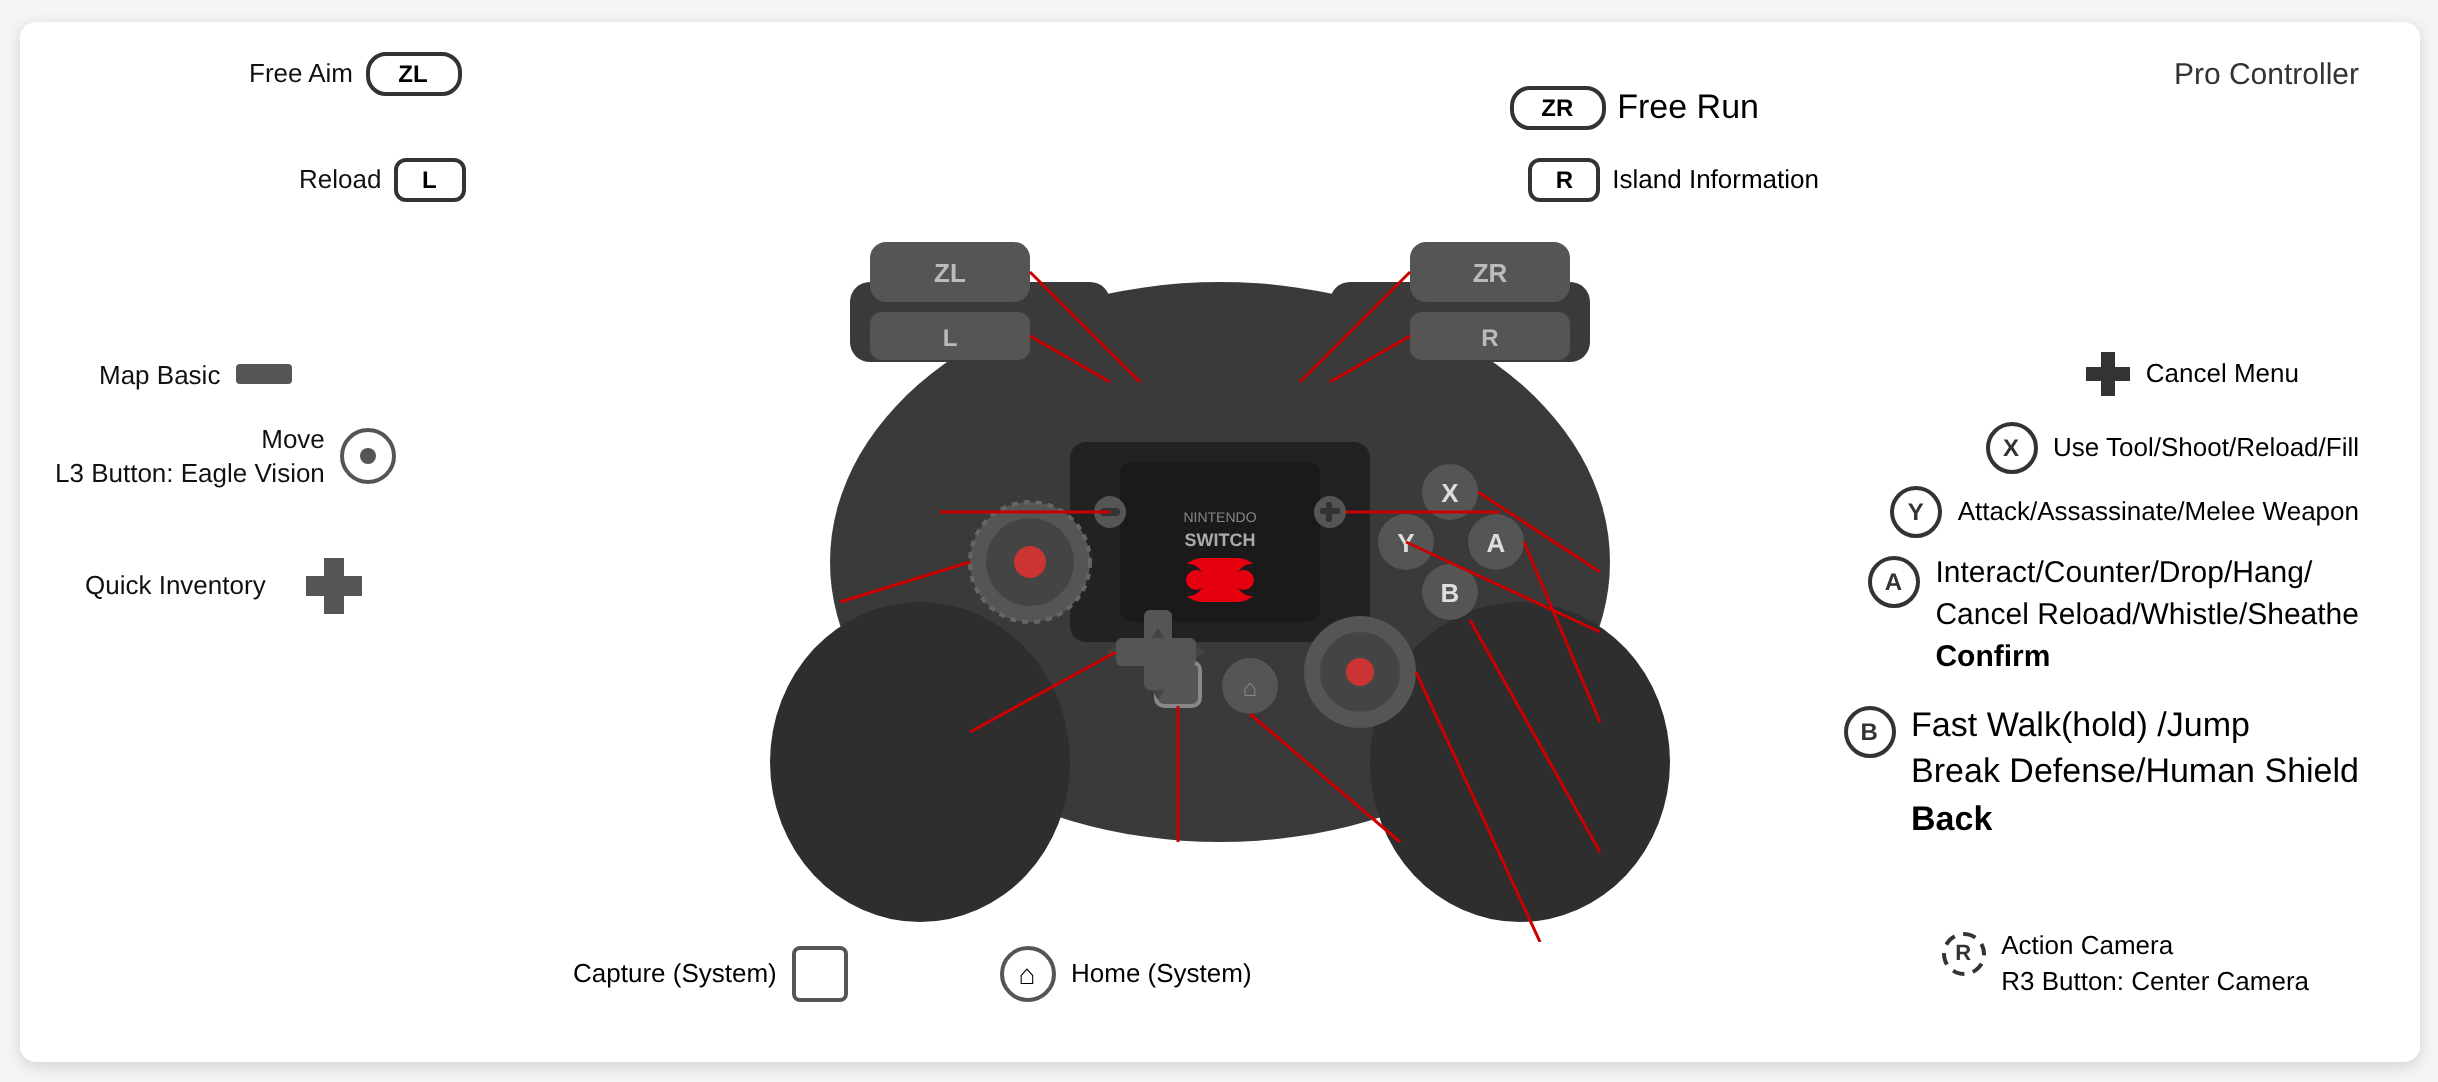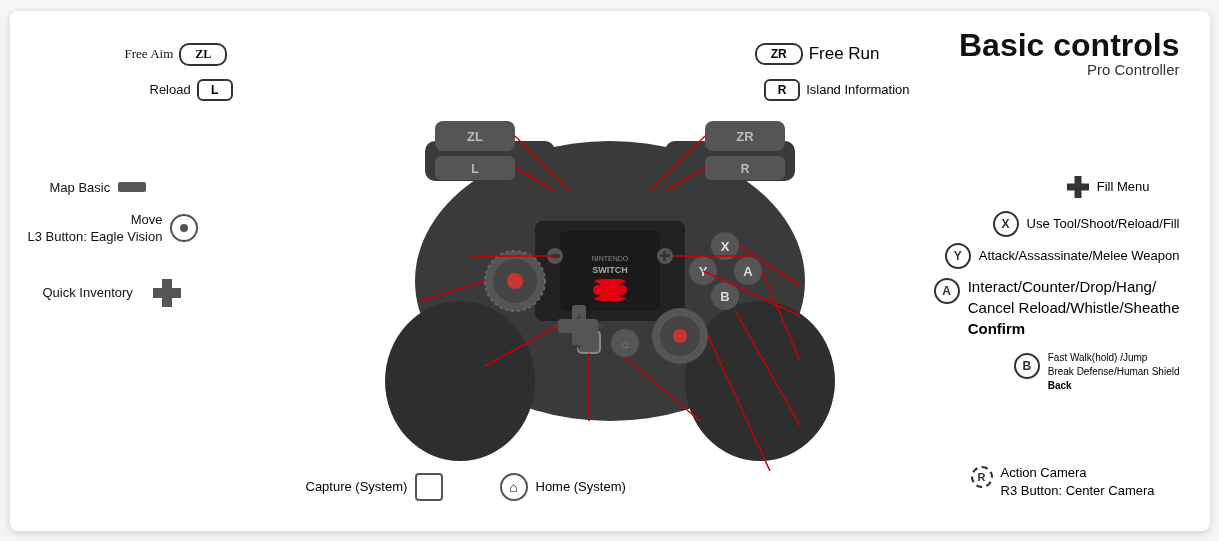--- a/index.html
+++ b/index.html
@@ -193,21 +193,20 @@
       border-radius: 50%;
       font-size: 14px;
     }
   </style>
 </head>
 <body>
 
 <div class="card">
 
   <div class="title-area">
-    <div class="title-main">Basic controls</div>
     <div class="title-sub">Pro Controller</div>
   </div>
 
   <div class="controller-area">
     <svg viewBox="0 0 480 400" class="controller-svg">
 
       <ellipse cx="240" cy="210" rx="195" ry="140" fill="#3a3a3a"></ellipse>
 
       <ellipse cx="90" cy="310" rx="75" ry="80" fill="#2e2e2e"></ellipse>
 
@@ -307,21 +306,21 @@
       <line x1="365" y1="239" x2="430" y2="355" stroke="#cc0000" stroke-width="1.5"></line>
 
       <line x1="219" y1="282" x2="219" y2="350" stroke="#cc0000" stroke-width="1.5"></line>
 
       <line x1="255" y1="286" x2="330" y2="350" stroke="#cc0000" stroke-width="1.5"></line>
 
       <line x1="338" y1="265" x2="400" y2="400" stroke="#cc0000" stroke-width="1.5"></line>
     </svg>
   </div>
 
-  <div style="position:absolute; top:32px; left:115px; display:flex; align-items:center; gap:6px; justify-content:flex-end;font-family:Liberation Serif, serif;">
+  <div style="position:absolute; top:15px; left:115px; display:flex; align-items:center; gap:6px; justify-content:flex-end;">
     <span class="left-label-text">Free Aim</span>
     <div class="trigger-box trigger-box-wide">ZL</div>
   </div>
 
   <div style="position:absolute; top:68px; left:140px; display:flex; align-items:center; gap:6px; justify-content:flex-end;">
     <span class="left-label-text">Reload</span>
     <div class="trigger-box">L</div>
   </div>
 
   <div style="position:absolute; top:168px; left:40px; display:flex; align-items:center; gap:8px; justify-content:flex-end;">
@@ -346,44 +345,44 @@
     <span style="font-size:17px;">Free Run</span>
   </div>
 
   <div style="position:absolute; top:68px; right:300px; display:flex; align-items:center; gap:6px;">
     <div class="trigger-box">R</div>
     <span style="font-size:13px;">Island Information</span>
   </div>
 
   <div style="position:absolute; top:165px; right:60px; display:flex; align-items:center; gap:8px;">
     <span class="icon-plus"></span>
-    <span style="font-size:13px; font-weight:500;">Fill Menu</span>
+    <span style="font-size:13px; font-weight:500;">Cancel Menu</span>
   </div>
 
   <div style="position:absolute; top:200px; right:30px; display:flex; align-items:center; gap:8px;">
     <div class="btn-circle">X</div>
     <span style="font-size:13px;">Use Tool/Shoot/Reload/Fill</span>
   </div>
 
   <div style="position:absolute; top:232px; right:30px; display:flex; align-items:center; gap:8px;">
     <div class="btn-circle">Y</div>
     <span style="font-size:13px;">Attack/Assassinate/Melee Weapon</span>
   </div>
 
   <div style="position:absolute; top:265px; right:30px; display:flex; align-items:flex-start; gap:8px;">
     <div class="btn-circle" style="margin-top:2px;">A</div>
     <span style="font-size:15px; line-height:1.4;">Interact/Counter/Drop/Hang/<br>Cancel Reload/Whistle/Sheathe<br><strong>Confirm</strong></span>
   </div>
 
   <div style="position:absolute; top:340px; right:30px; display:flex; align-items:flex-start; gap:8px;">
     <div class="btn-circle" style="margin-top:2px;">B</div>
-    <span style="font-size:10px; line-height:1.4;">Fast Walk(hold) /Jump<br>Break Defense/Human Shield<br><strong>Back</strong></span>
-  </div>
-
-  <div style="position:absolute; bottom:30px; left:296px; display:flex; align-items:center; gap:8px;">
+    <span style="font-size:17px; line-height:1.4;">Fast Walk(hold) /Jump<br>Break Defense/Human Shield<br><strong>Back</strong></span>
+  </div>
+
+  <div style="position:absolute; bottom:30px; left:277px; display:flex; align-items:center; gap:8px;">
     <span style="font-size:13px;">Capture (System)</span>
     <div class="icon-square"></div>
   </div>
 
   <div style="position:absolute; bottom:30px; left:490px; display:flex; align-items:center; gap:8px;">
     <div class="icon-home">⌂</div>
     <span style="font-size:13px;">Home (System)</span>
   </div>
 
   <div style="position:absolute; bottom:30px; right:55px; display:flex; align-items:flex-start; gap:8px;">

